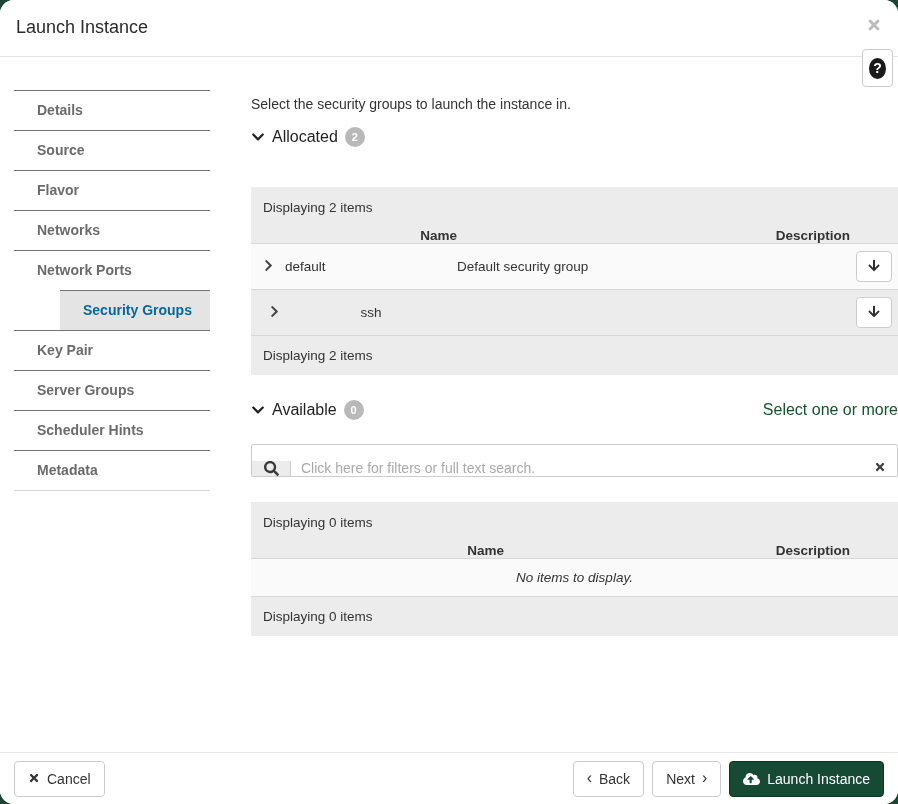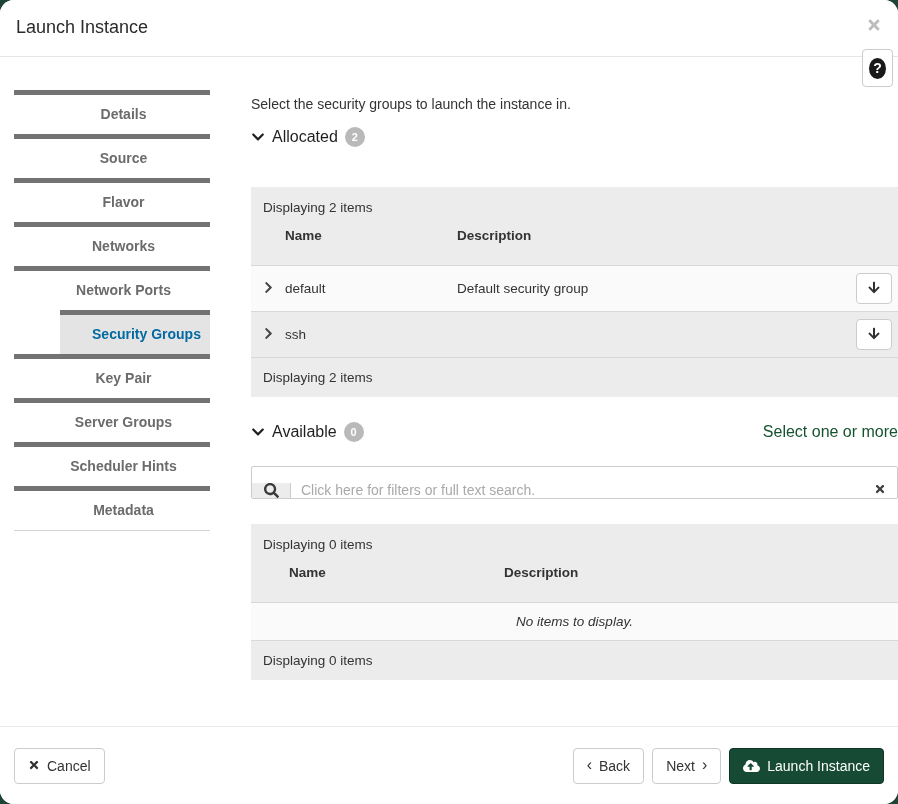--- a/index.html
+++ b/index.html
@@ -32,22 +32,22 @@
   }
   .help-circle{
     width:21px;height:21px;border-radius:50%;background:#1a1a1a;color:#fff;
     font-weight:bold;font-size:14px;line-height:21px;text-align:center;display:block;
   }
   
   .sidebar{
     position:absolute;left:14px;top:90px;width:196px;border-bottom:1px solid #d4d4d4;
   }
   .side-item{
-    height:39px;line-height:39px;border-top:5px solid #737373;
-    padding-left:23px;font-size:14px;font-weight:bold;color:#6b6b6b;cursor:pointer;text-align:center;
+    height:39px;line-height:39px;border-top:1px solid #737373;
+    padding-left:23px;font-size:14px;font-weight:bold;color:#6b6b6b;cursor:pointer;
   }
   .side-item.active{
     background:#e4e4e4;color:#0369a1;margin-left:46px;
   }
   
   .content{
     position:absolute;left:251px;top:90px;width:647px;
   }
   .intro{margin:4px 0 0;font-size:14px;color:#333;line-height:20px;}
   .section-head{
@@ -60,24 +60,24 @@
     display:inline-block;margin-left:7px;min-width:20px;height:20px;border-radius:10px;
     background:#b9b9b9;color:#fff;font-size:11px;font-weight:bold;line-height:20px;
     text-align:center;
   }
   .head-hint{margin-left:auto;font-size:16px;color:#14532d;}
   
   .tbl{margin-top:39px;font-size:13.5px;color:#333;}
   .tbl-caption{background:#ececec;padding:13px 12px 6px;}
   .grid{display:grid;grid-template-columns:34px 172px 1fr 48px;align-items:center;}
   .tbl-avail .grid{grid-template-columns:38px 215px 1fr 48px;}
-  .tbl-headrow{background:#ececec;padding:7px 0 22px;font-weight:bold;}
+  .tbl-headrow{background:#ececec;padding:7px 0 0;font-weight:bold;text-align:right;}
   .tbl-row{border-top:1px solid #d8d8d8;min-height:45px;}
   .tbl-row.odd{background:#fafafa;}
-  .tbl-row.even{background:#ececec;}
+  .tbl-row.even{background:#ececec;text-align:center;}
   .cell-expand{padding-left:13px;cursor:pointer;}
   .cell-expand svg{width:9px;height:13px;fill:#444;}
   .tbl-foot{background:#ececec;border-top:1px solid #d8d8d8;padding:12px 12px;}
   .row-action{display:flex;justify-content:flex-end;padding-right:6px;}
   .arrow-btn{
     width:36px;height:31px;background:#fff;border:1px solid #ccc;border-radius:4px;
     display:flex;align-items:center;justify-content:center;cursor:pointer;
   }
   .arrow-btn svg{width:12px;height:13px;fill:#2f2f2f;}
   .empty-row{
@@ -99,21 +99,21 @@
     font-family:"Liberation Sans", sans-serif;background:transparent;
   }
   .search-input::placeholder{color:#a9a9a9;opacity:1;}
   .search-clear{
     width:34px;background:none;border:none;display:flex;align-items:center;
     justify-content:center;cursor:pointer;padding:0;
   }
   .search-clear svg{width:12px;height:12px;fill:#3f3f3f;}
   
   .modal-footer{
-    position:absolute;left:0;right:0;bottom:0;height:78px;
+    position:absolute;left:0;right:0;bottom:0;height:52px;
     border-top:1px solid #e8e8e8;background:#fff;
     display:flex;align-items:center;padding:0 14px;box-sizing:border-box;
   }
   .btn{
     display:inline-flex;align-items:center;gap:7px;height:36px;padding:0 13px;
     background:#fff;border:1px solid #ccc;border-radius:4px;font-size:14px;
     color:#333;cursor:pointer;font-family:"Liberation Sans", sans-serif;
   }
   .btn svg{fill:#333;}
   .btn .chev-glyph{font-size:16px;line-height:1;position:relative;top:-1px;color:#333;}

